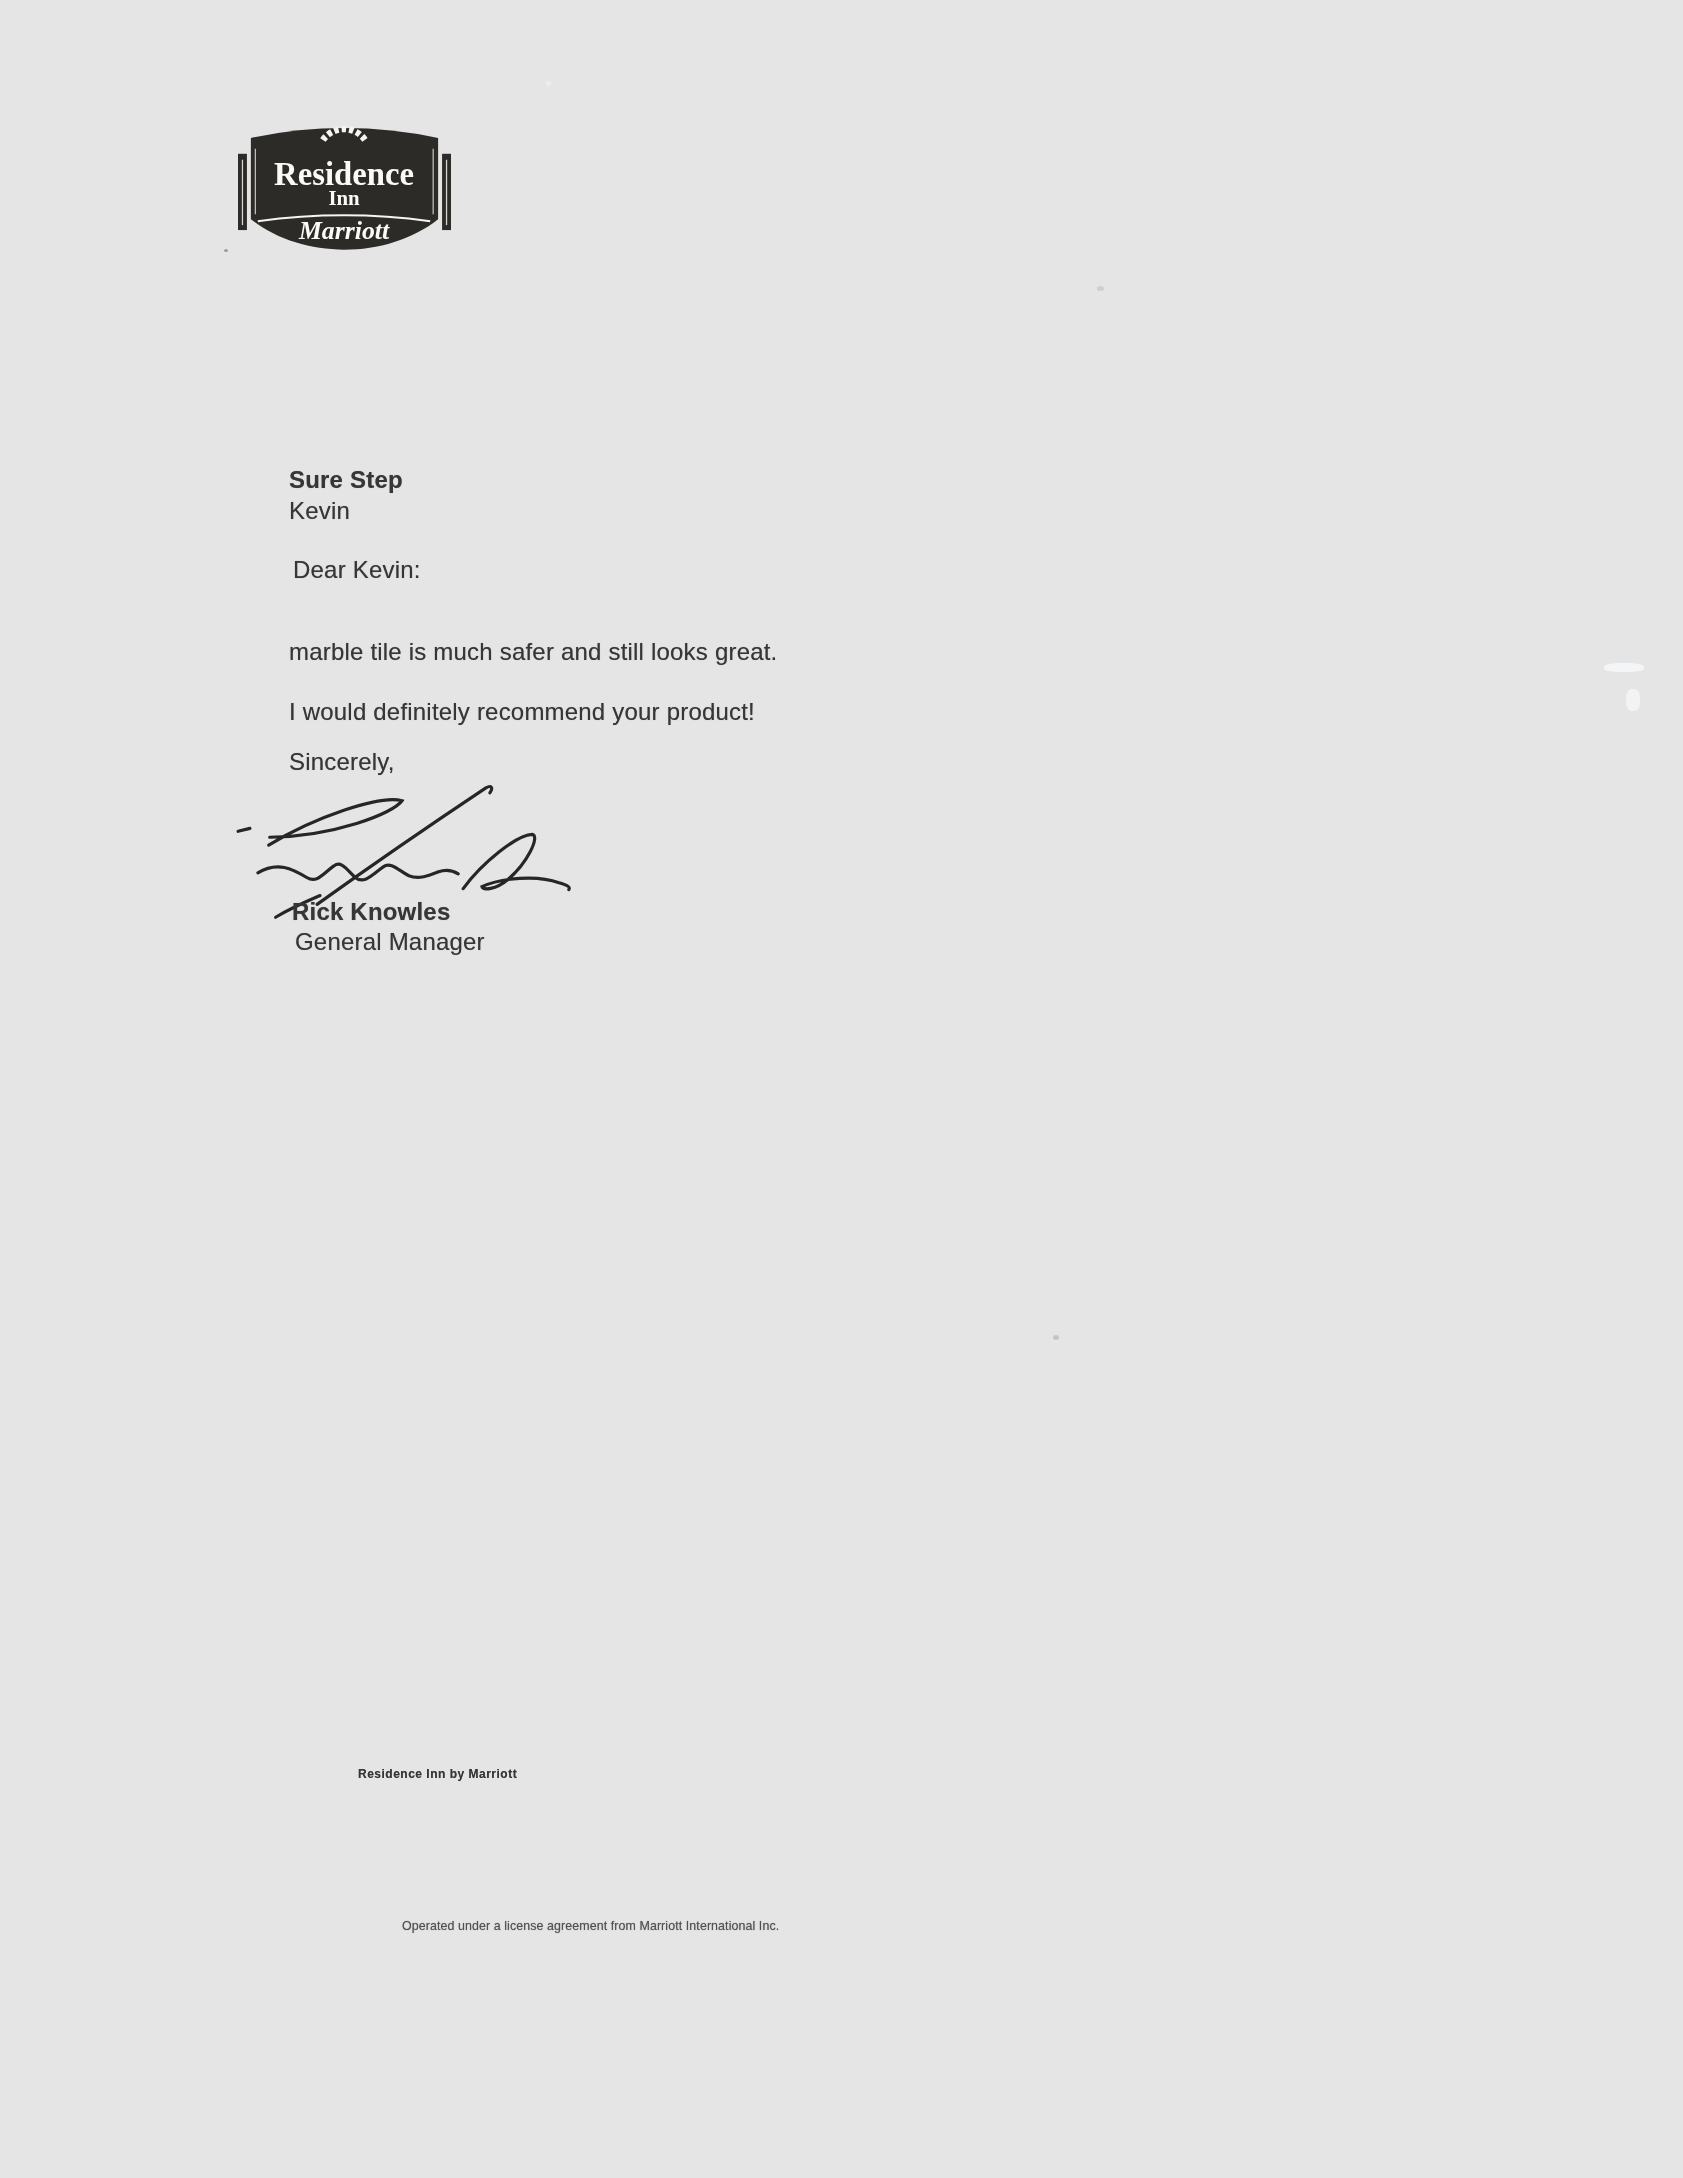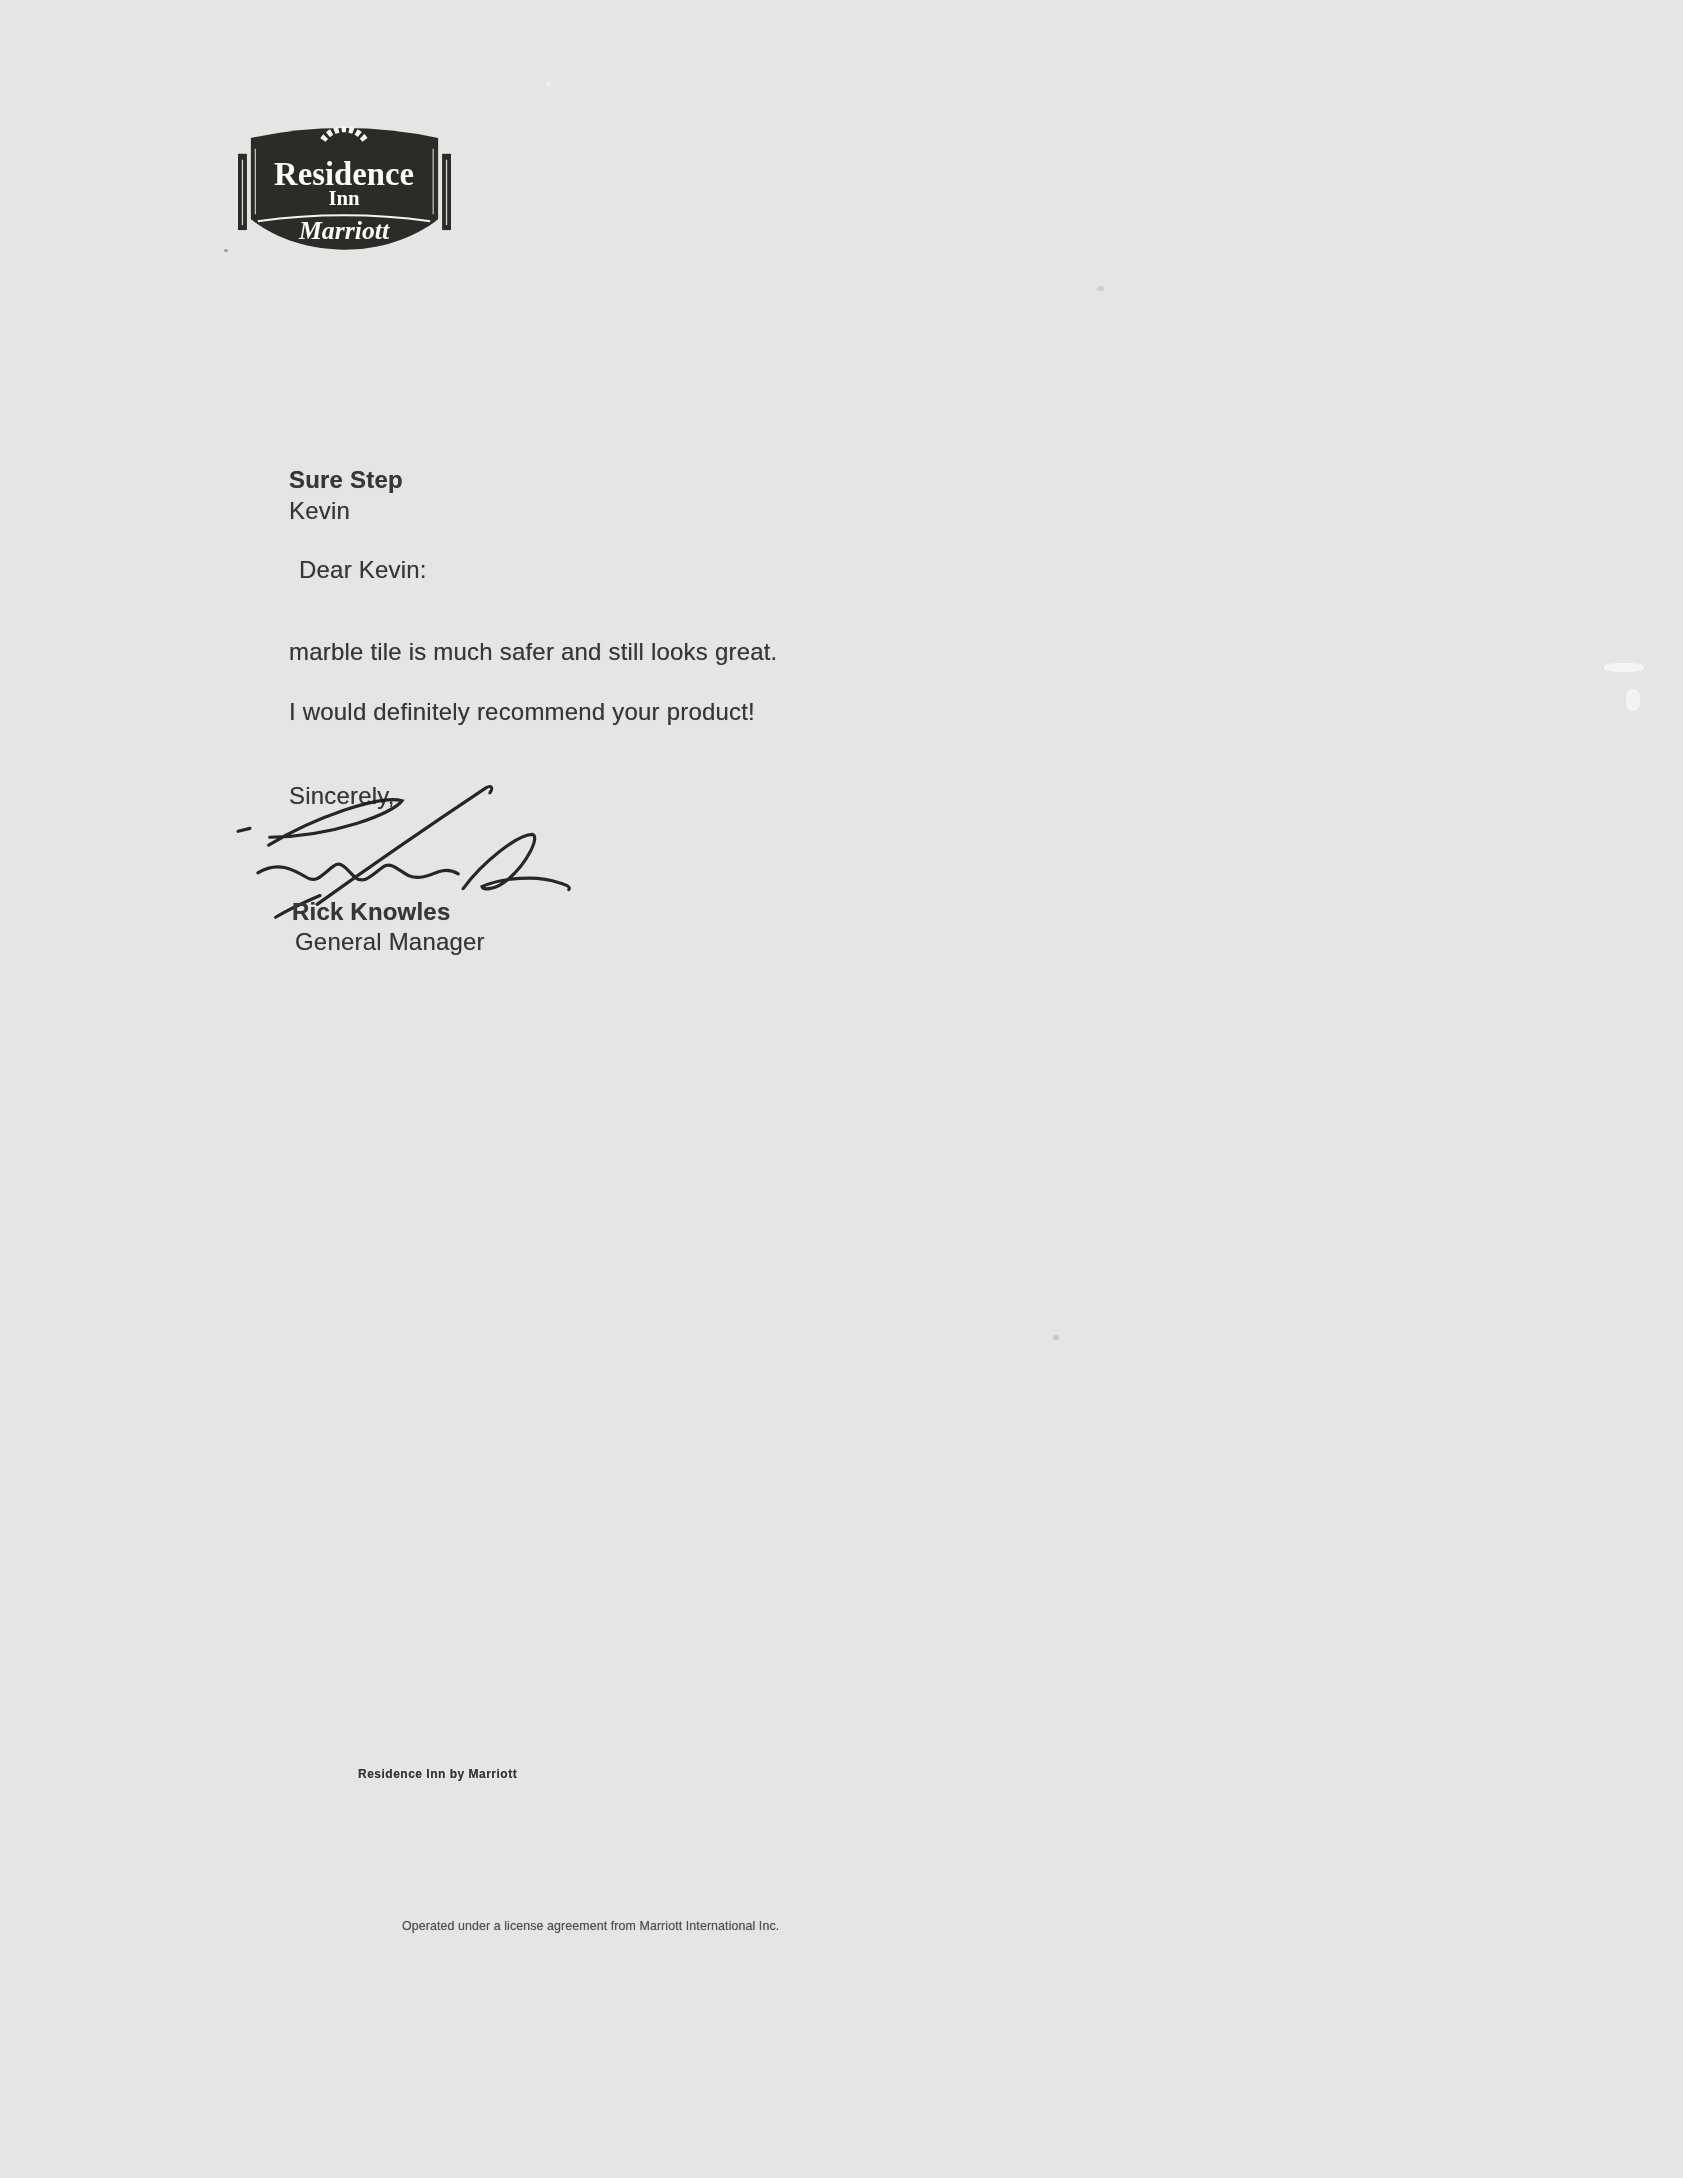--- a/index.html
+++ b/index.html
@@ -74,24 +74,24 @@
     <path d="M85.7,25.1 A26,26 0 0 1 128.3,25.1" fill="none" stroke="#f6f5f2" stroke-width="6.5" stroke-dasharray="4.5 3"></path>
 
     <text x="107" y="71" text-anchor="middle" font-family="Liberation Serif, serif" font-weight="bold" font-size="33" fill="#fbfaf7">Residence</text>
     <text x="107" y="91" text-anchor="middle" font-family="Liberation Serif, serif" font-weight="bold" font-size="21" fill="#fbfaf7">Inn</text>
     <path d="M20,107 Q107,95 194,107" fill="none" stroke="#f6f5f2" stroke-width="2"></path>
     <text x="107" y="125" text-anchor="middle" font-family="Liberation Serif, serif" font-weight="bold" font-style="italic" font-size="26" fill="#fbfaf7">Marriott</text>
   </svg>
 
   <div class="txt" style="left:289px;top:468px;font-weight:bold;">Sure Step</div>
   <div class="txt" style="left:289px;top:499px;">Kevin</div>
-  <div class="txt" style="left:299px;top:558px;">Dear Kevin:</div>
+  <div class="txt" style="left:293px;top:558px;">Dear Kevin:</div>
   <div class="txt" style="left:289px;top:640px;">marble tile is much safer and still looks great.</div>
   <div class="txt" style="left:289px;top:700px;">I would definitely recommend your product!</div>
-  <div class="txt" style="left:289px;top:784px;">Sincerely,</div>
+  <div class="txt" style="left:289px;top:750px;">Sincerely,</div>
 
   <svg class="sig-svg" viewBox="0 0 360 158" aria-hidden="true">
     <g fill="none" stroke="#1c1c1c" stroke-width="3.2" stroke-linecap="round" opacity="0.95">
 
       <path d="M15,52 L27,49"></path>
 
       <path d="M46,66 C92,38 158,15 181,21 C172,34 112,57 47,58"></path>
 
       <path d="M95,126 C148,88 224,36 266,8 C271,5 274,7 270,13"></path>
 

